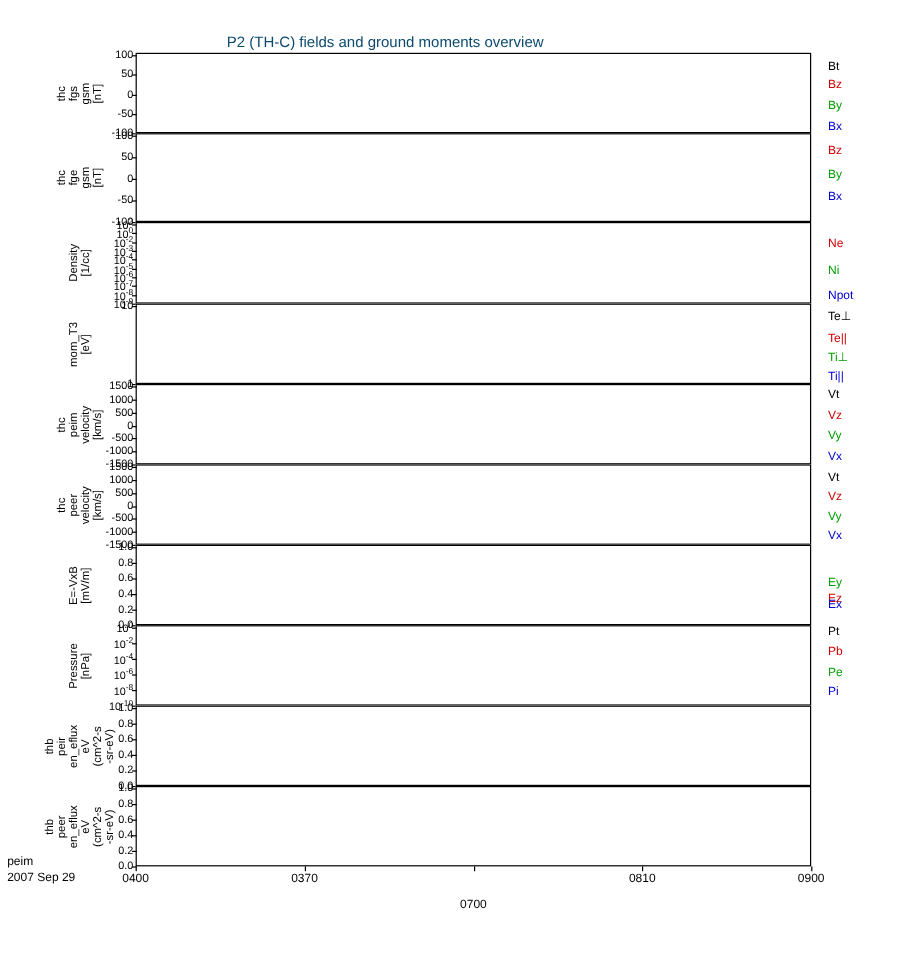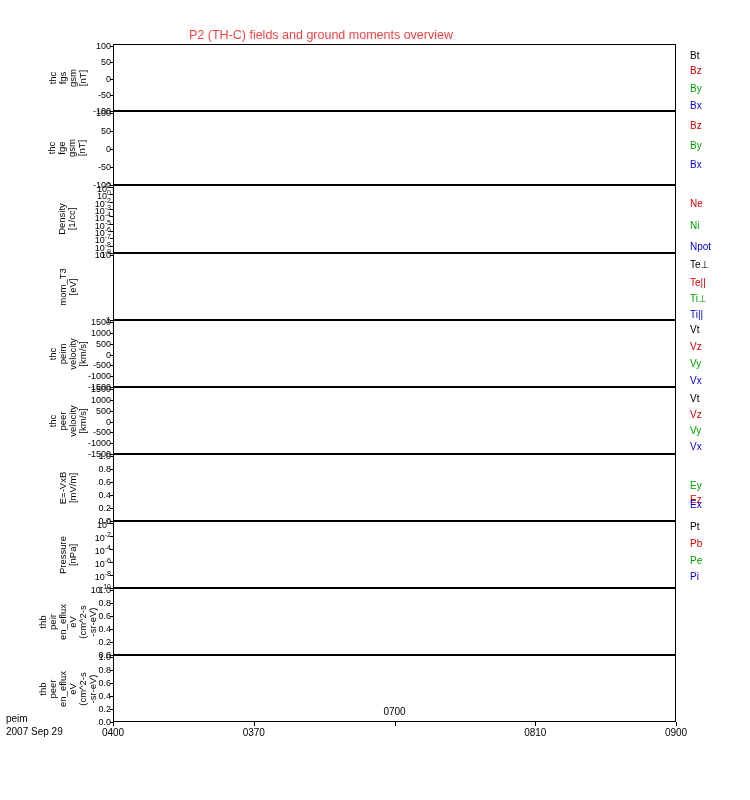--- a/index.html
+++ b/index.html
@@ -22,21 +22,21 @@
     height: 800px;
   }
   .title {
     position: absolute;
     left: 0;
     top: 28px;
     width: 642px;
     text-align: center;
     font-size: 12.5px;
     letter-spacing: 0px;
-    color: #ef4444;
+    color: #0c4a6e;
   }
   
   .panel {
     position: absolute;
     left: 113px;
     width: 563px;
     border: 1px solid #000;
     box-sizing: border-box;
     background: #fff;
   }
@@ -372,21 +372,21 @@
       <div class="legend-item" style="top: 539px; color: rgb(208, 0, 0);">Pb</div>
       <div class="legend-item" style="top: 556px; color: rgb(0, 160, 0);">Pe</div>
       <div class="legend-item" style="top: 572px; color: rgb(0, 0, 208);">Pi</div>
     </div>
 
   <div id="xaxis">
       <div class="xaxis-label" style="left: 113px; top: 727px;">0400</div>
       <div class="xtickmark" style="left: 113px; top: 722px;"></div>
       <div class="xaxis-label" style="left: 253.75px; top: 727px;">0370</div>
       <div class="xtickmark" style="left: 253.75px; top: 722px;"></div>
-      <div class="xaxis-label" style="left: 394.5px; top: 706px;">0700</div>
+      <div class="xaxis-label" style="left: 394.5px; top: 749px;">0700</div>
       <div class="xtickmark" style="left: 394.5px; top: 722px;"></div>
       <div class="xaxis-label" style="left: 535.25px; top: 727px;">0810</div>
       <div class="xtickmark" style="left: 535.25px; top: 722px;"></div>
       <div class="xaxis-label" style="left: 676px; top: 727px;">0900</div>
       <div class="xtickmark" style="left: 676px; top: 722px;"></div>
     </div>
 
   <div class="corner-label" style="top:713px;">peim</div>
   <div class="corner-label" style="top:726px;">2007 Sep 29</div>
 

